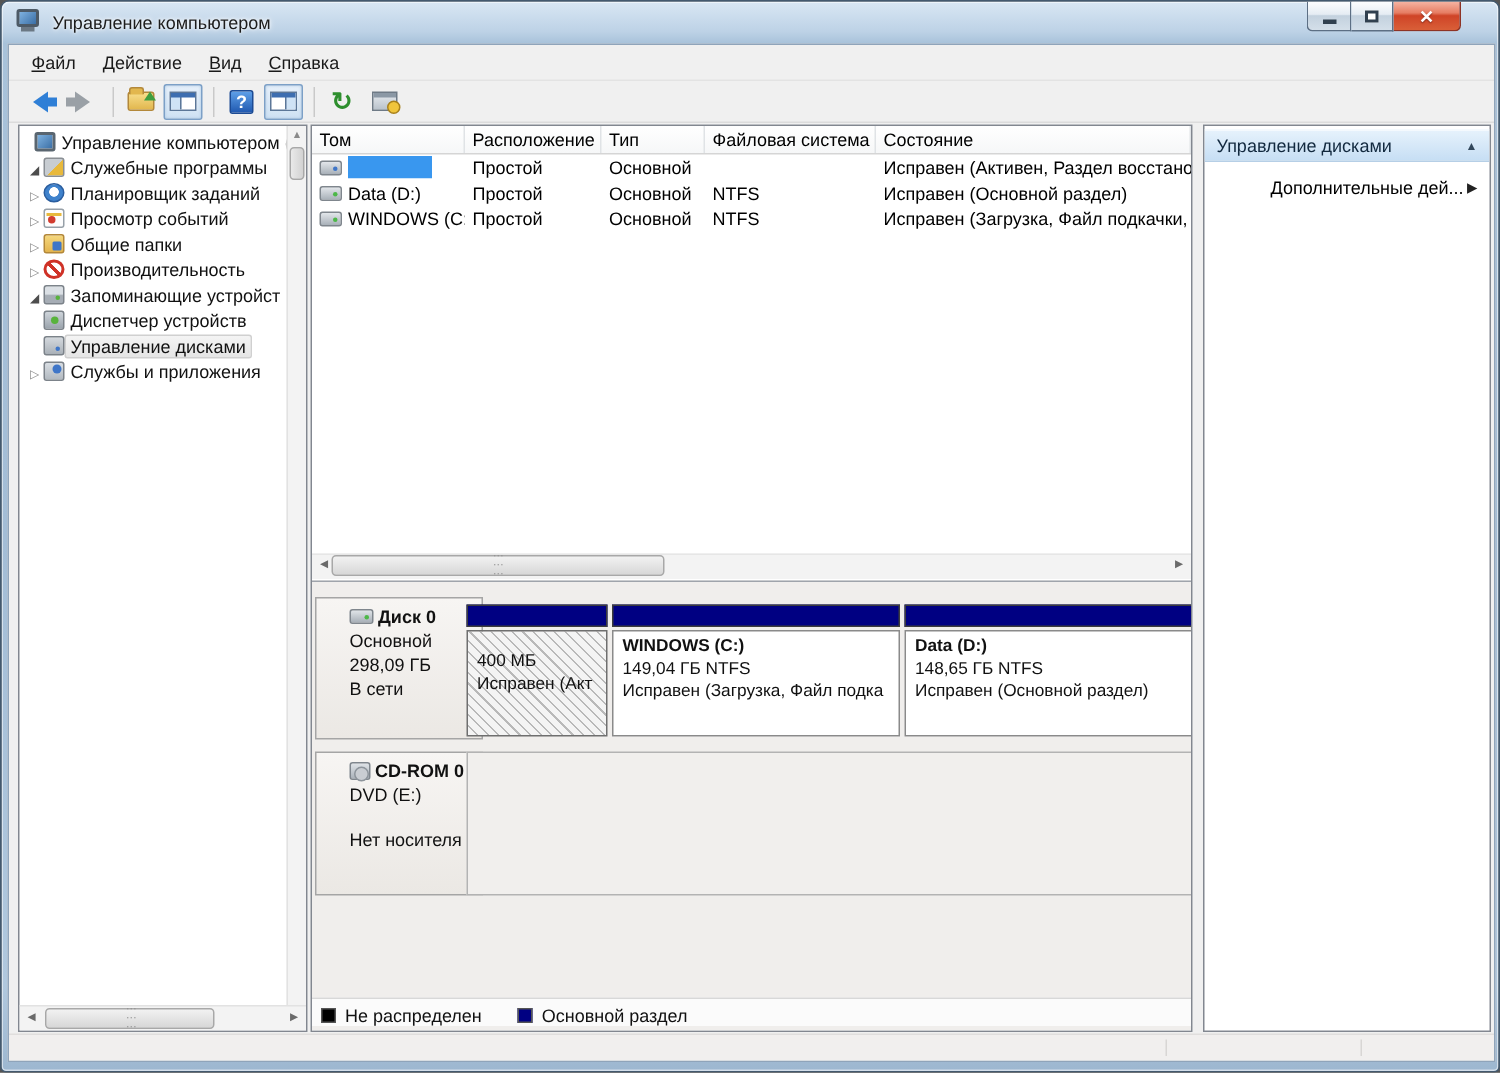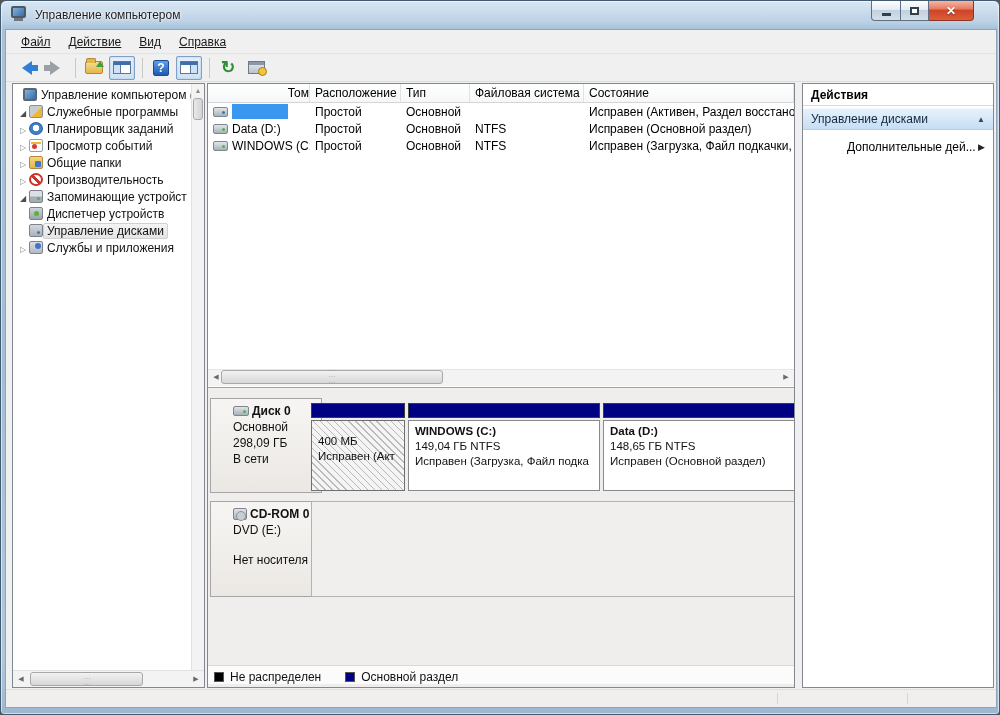--- a/index.html
+++ b/index.html
@@ -24,21 +24,21 @@
   .wbtn.close { width:45px; border-left:none; border-radius:0 0 4px 0; border-color:#8e3325;
     background:linear-gradient(180deg,#f6b5a4 0%,#e67d63 40%,#cf4427 50%,#d95f38 100%); }
   .glyph-min { width:9px; height:3px; background:#31404f; margin-top:8px; }
   .glyph-max { width:9px; height:8px; border:2px solid #31404f; background:#fff; }
   .glyph-close { color:#fff; font-size:12px; font-weight:bold; text-shadow:0 1px 1px #7c2415; }
 
   
   .client { position:absolute; left:4px; top:28px; width:992px; height:679px; background:#f0f0f0; border:1px solid #8fa4ba; }
 
   .menubar { position:absolute; left:0; top:0; right:0; height:24px; background:#f0f0f0; display:flex; align-items:center; padding-left:6px; border-bottom:1px solid #e3e3e3; }
-  .menu-item { display:inline-block; font-size:12px; color:#1a1a1a; padding:4px 9px;text-decoration:underline; }
+  .menu-item { display:inline-block; font-size:12px; color:#1a1a1a; padding:4px 9px; }
   .menu-item::first-letter { text-decoration:underline; }
 
   .toolbar { position:absolute; left:0; top:24px; right:0; height:28px; background:#f0f0f0; border-bottom:1px solid #dcdcdc; display:flex; align-items:center; padding-left:8px; }
   .tbtn { width:26px; height:24px; display:flex; align-items:center; justify-content:center; margin-right:2px; border-radius:2px; position:relative; }
   .tbtn.pressed { border:1px solid #7ca0c7; background:linear-gradient(180deg,#e6f0fa,#cfe2f3); box-shadow:inset 0 0 2px #aac6e2; }
   .tsep { width:1px; height:20px; background:#c9c9c9; margin:0 5px; }
   .arrow-back { width:0; height:0; border:7px solid transparent; border-right:10px solid #2f7fd6; border-left:none; position:relative; }
   .arrow-back::after { content:""; position:absolute; left:9px; top:-3px; width:7px; height:6px; background:#2f7fd6; }
   .arrow-fwd { width:0; height:0; border:7px solid transparent; border-left:10px solid #9aa0a6; border-right:none; position:relative; }
   .arrow-fwd::before { content:""; position:absolute; right:9px; top:-3px; width:7px; height:6px; background:#9aa0a6; }
@@ -97,21 +97,21 @@
   .hthumb { position:absolute; top:1px; height:14px; background:linear-gradient(180deg,#f2f2f2,#d7d7d7); border:1px solid #a8a8a8; border-radius:3px; }
   .hthumb::after { content:"⋮⋮⋮"; position:absolute; left:50%; top:1px; transform:translateX(-50%) rotate(90deg); font-size:7px; color:#8f8f8f; letter-spacing:-1px; }
 
   
   .main { left:201px; top:53px; width:588px; height:605px; overflow:hidden; }
   .lv-header { position:absolute; left:0; top:0; right:0; height:19px; display:flex; background:linear-gradient(180deg,#ffffff,#f6f7f8); border-bottom:1px solid #d5d5d5; }
   .lv-hcell { font-size:12px; color:#000; padding:2px 0 0 5px; border-right:1px solid #e0e3e6; overflow:hidden; white-space:nowrap; }
   .lv-rows { position:absolute; left:0; top:19px; right:0; }
   .lv-row { height:17px; display:flex; align-items:center; font-size:12px; color:#000; white-space:nowrap; }
   .lv-cell { padding-left:5px; overflow:hidden; display:flex; align-items:center; }
-  .c0 { width:102px;text-align:right; } .c1 { width:91px; } .c2 { width:69px; } .c3 { width:114px; } .c4 { flex:1; }
+  .c0 { width:102px; } .c1 { width:91px; } .c2 { width:69px; } .c3 { width:114px; } .c4 { flex:1; }
   .vol-icon { width:15px; height:10px; border-radius:2px; background:linear-gradient(180deg,#e2e6ea,#a9b1b9); border:1px solid #7f868d; margin-right:4px; position:relative; flex:none; }
   .vol-icon::after { content:""; position:absolute; right:2px; top:3px; width:3px; height:3px; border-radius:50%; }
   .vol-icon.led-green::after { background:#4db848; }
   .vol-icon.led-blue::after { background:#3f76c8; }
   .sel-box { display:inline-block; width:56px; height:15px; }
   .list-hscroll { position:absolute; left:0; right:0; top:285px; height:17px; background:#f3f3f3; border-top:1px solid #e6e6e6; }
 
   
   .gfx { position:absolute; left:0; top:303px; right:0; bottom:0; background:#f0eeec; border-top:1px solid #9fa4ab; }
   .dlabel { position:absolute; left:2px; width:112px; background:linear-gradient(180deg,#f7f5f3,#ebe8e4); border:1px solid #a5a5a5; font-size:12px; color:#111; padding:5px 4px 0 22px; }
@@ -382,21 +382,20 @@
           </div>
           <div class="lg-item">
             <span class="lg-sq" style="background-color: rgb(0, 0, 130);"></span>
             <span>Основной раздел</span>
           </div>
         </div>
       </div>
     </div>
 
     <div class="panel actions">
-      <div class="act-header">Действия</div>
       <div class="act-section">
         <span>Управление дисками</span>
         <span class="act-caret">▲</span>
       </div>
       <div class="act-item">
         <span>Дополнительные дей...</span>
         <span class="act-sub">▶</span>
       </div>
     </div>
 

